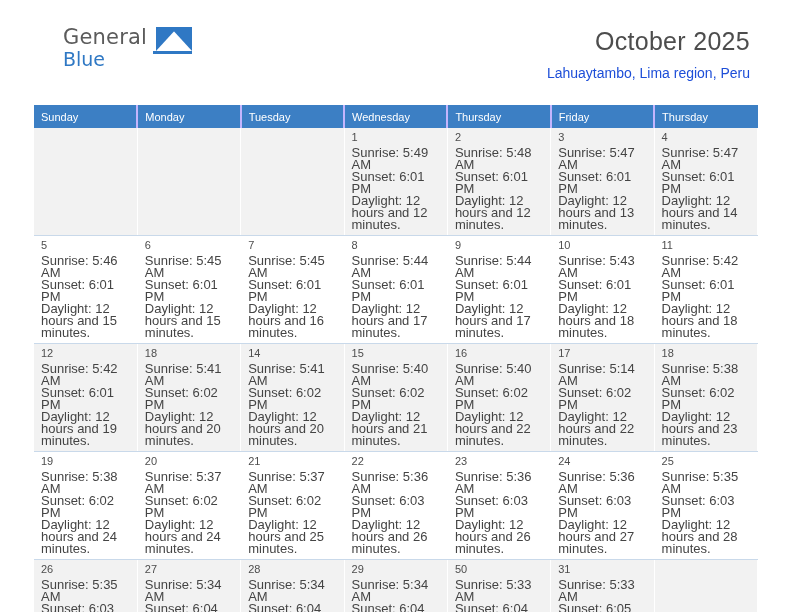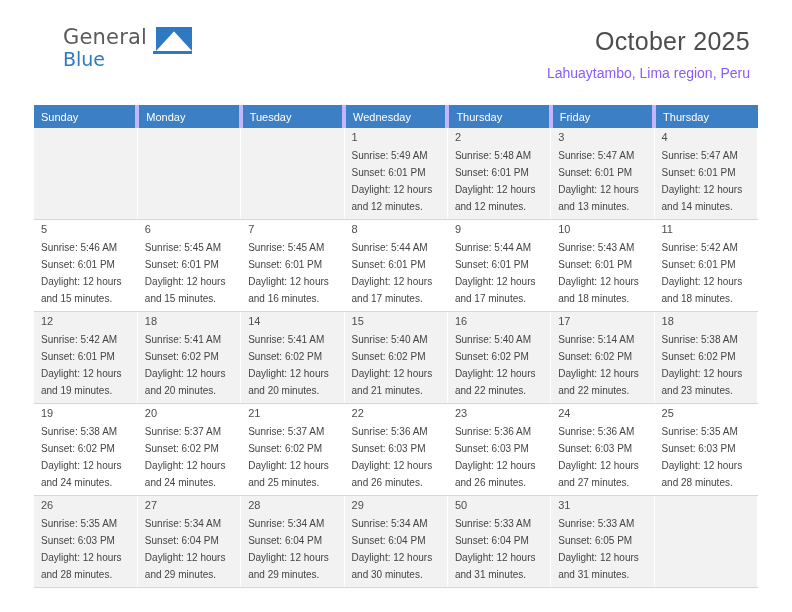--- a/index.html
+++ b/index.html
@@ -85,39 +85,39 @@
   }
   .month-title {
     font-size: 25px;
     color: #4d4d4d;
     font-weight: normal;
     letter-spacing: .3px;
     line-height: 30px;
   }
   .location {
     font-size: 14px;
-    color: #8b5cf6;
+    color: #1d4ed8;
     margin-top: 9px;
     line-height: 17px;
   }
   
   .calendar {
     margin-top: 9px;
     width: 724px;
     border-collapse: collapse;
     table-layout: fixed;
   }
   .calendar th {
     background: #3c7fc4;
     color: #ffffff;
     font-size: 11px;
     font-weight: normal;
     text-align: left;
     padding: 5px 0 5px 7px;
-    border-right: 4px solid #c4b5fd;
+    border-right: 2px solid #c4b5fd;
     height: 13px;
   }
   .calendar th:last-child { border-right: none; }
   .calendar td {
     vertical-align: top;
     height: 74px;
     padding: 3px 5px 4px 7px;
     border-bottom: 1px solid #c9d9ea;
     border-right: 1px solid #ffffff;
     background: #ffffff;
@@ -127,23 +127,23 @@
   }
   .calendar td.empty { background: #f2f2f2; }
   .calendar tr.shaded td.empty { background: #f2f2f2; }
   .daynum {
     font-size: 11px;
     color: #4d4d4d;
     line-height: 13px;
     margin-bottom: 3px;
   }
   .info {
-    font-size: 10px;
+    font-size: 13px;
     color: #444444;
-    line-height: 17px;
+    line-height: 12px;
     white-space: pre-line;
   }
 </style>
 </head>
 <body>
 
 <div class="page">
 
   <div class="header">
     <div class="logo">

